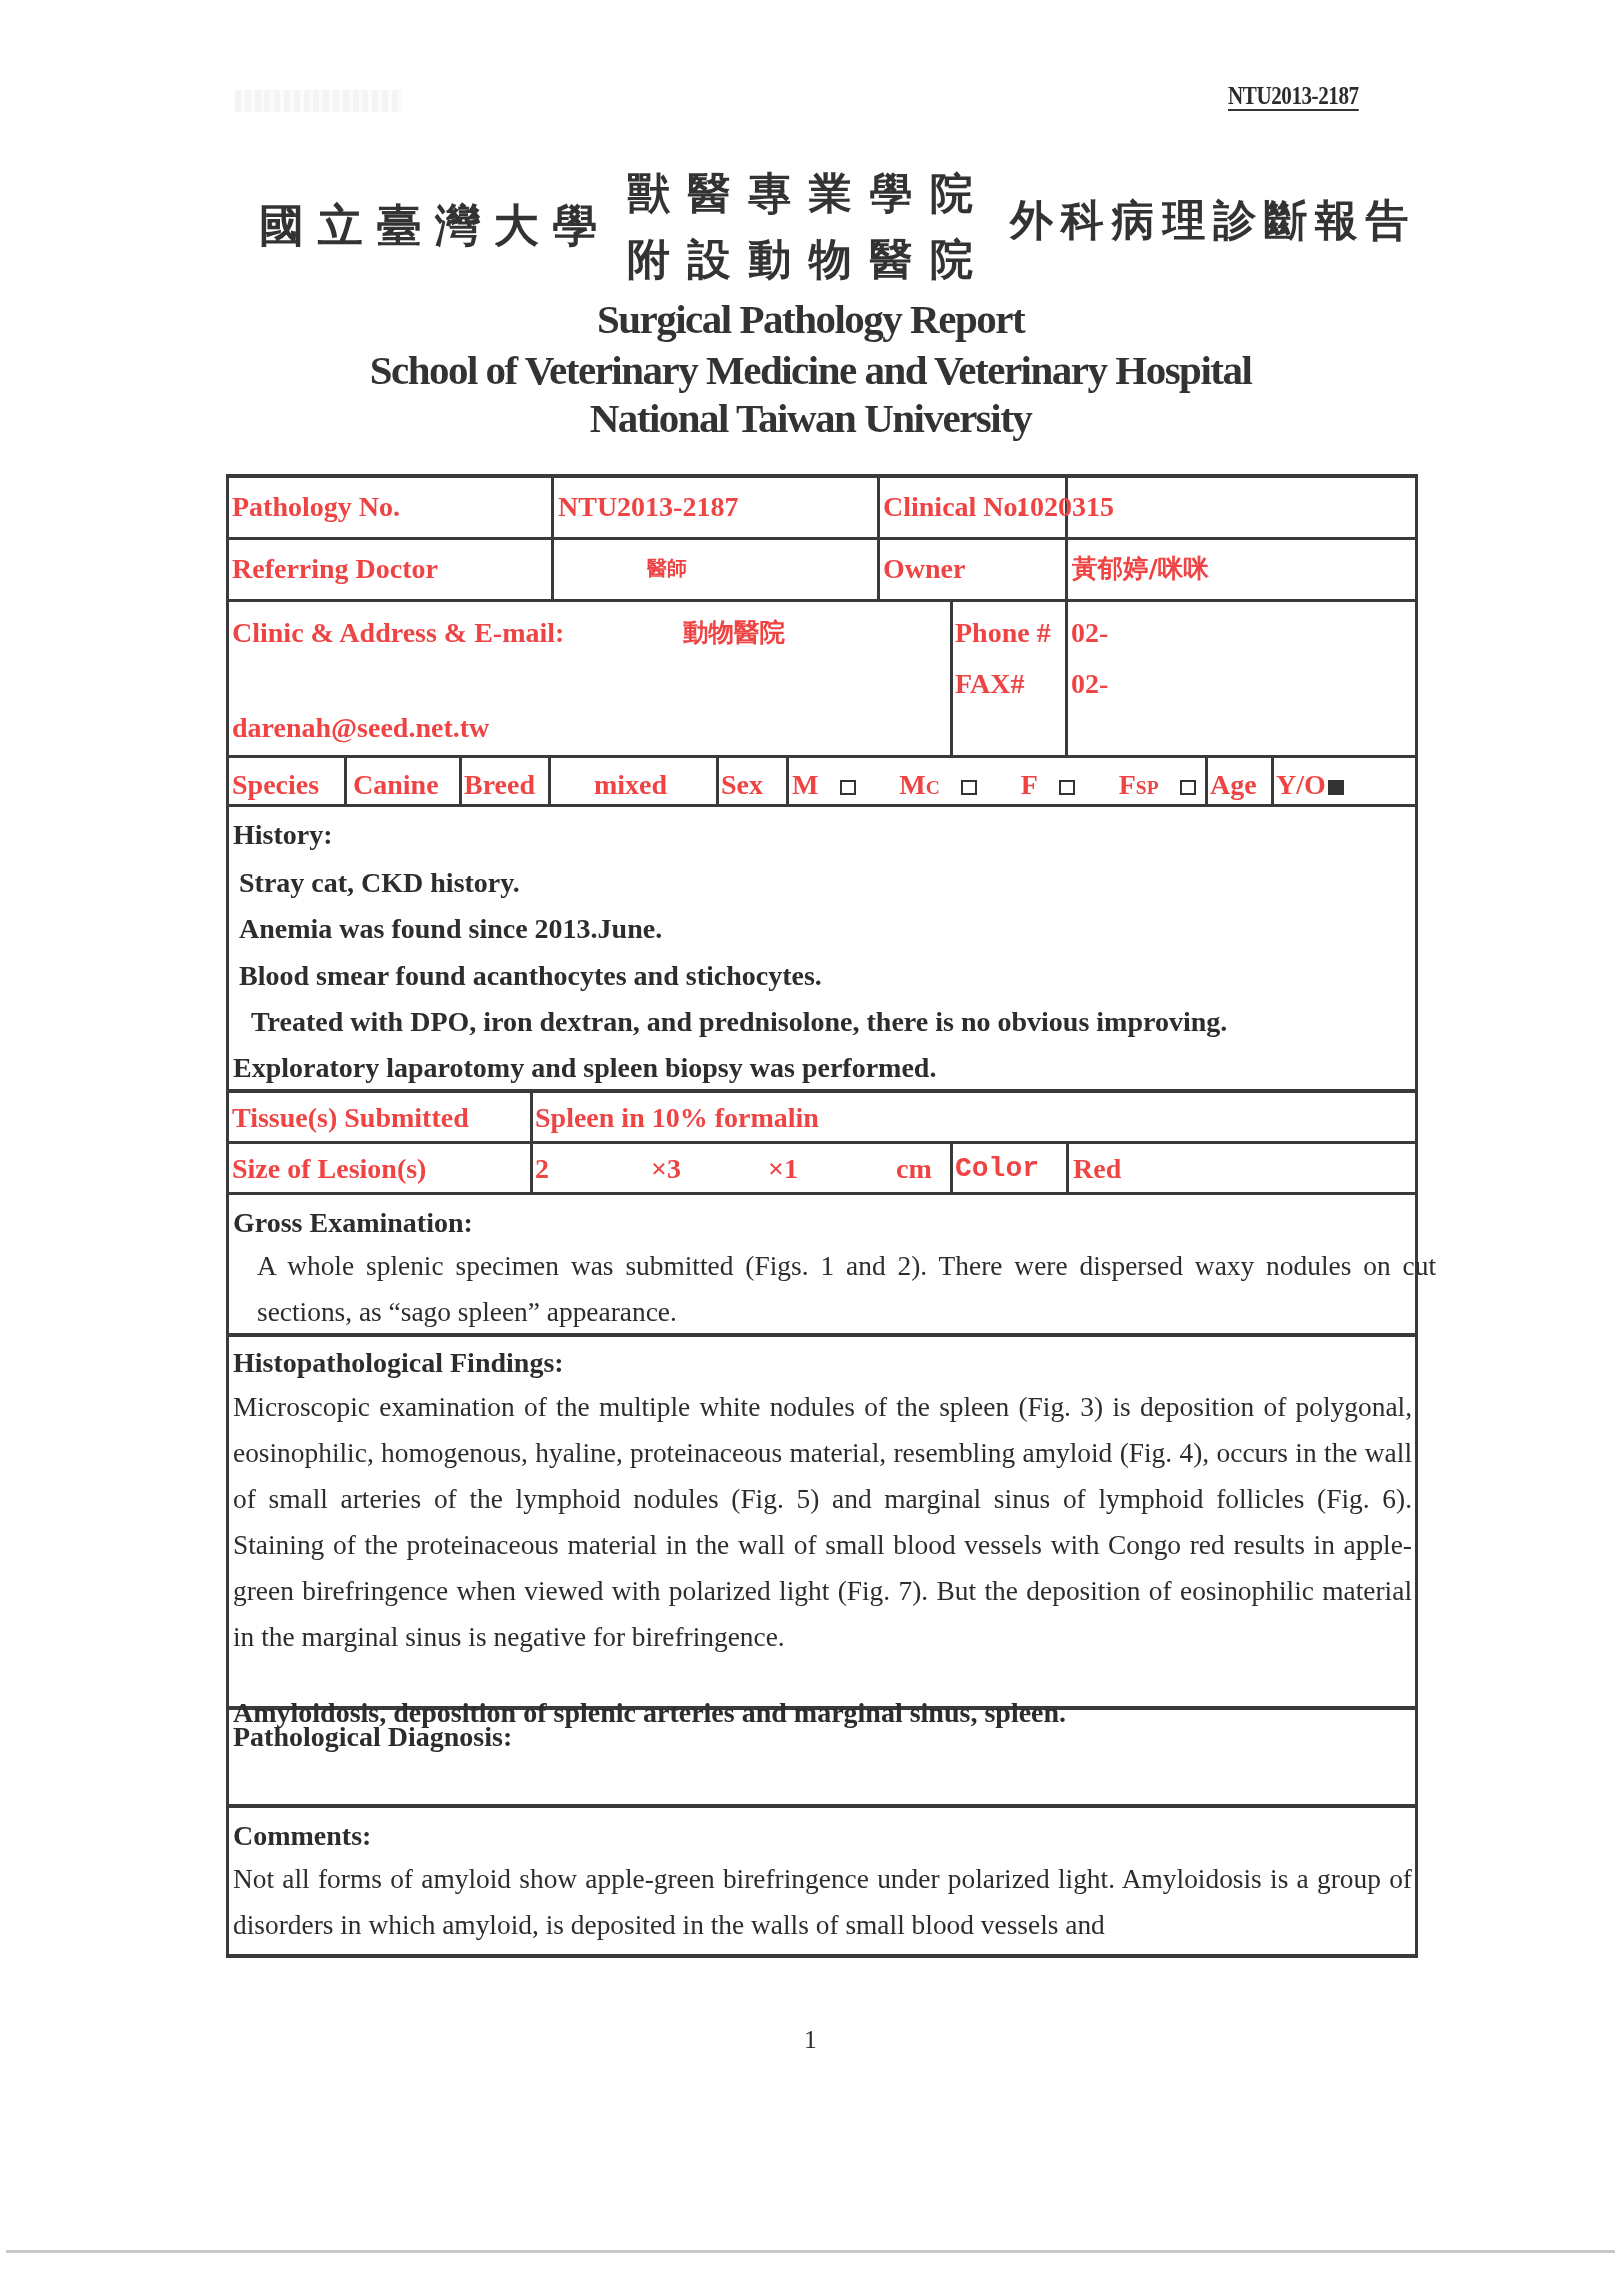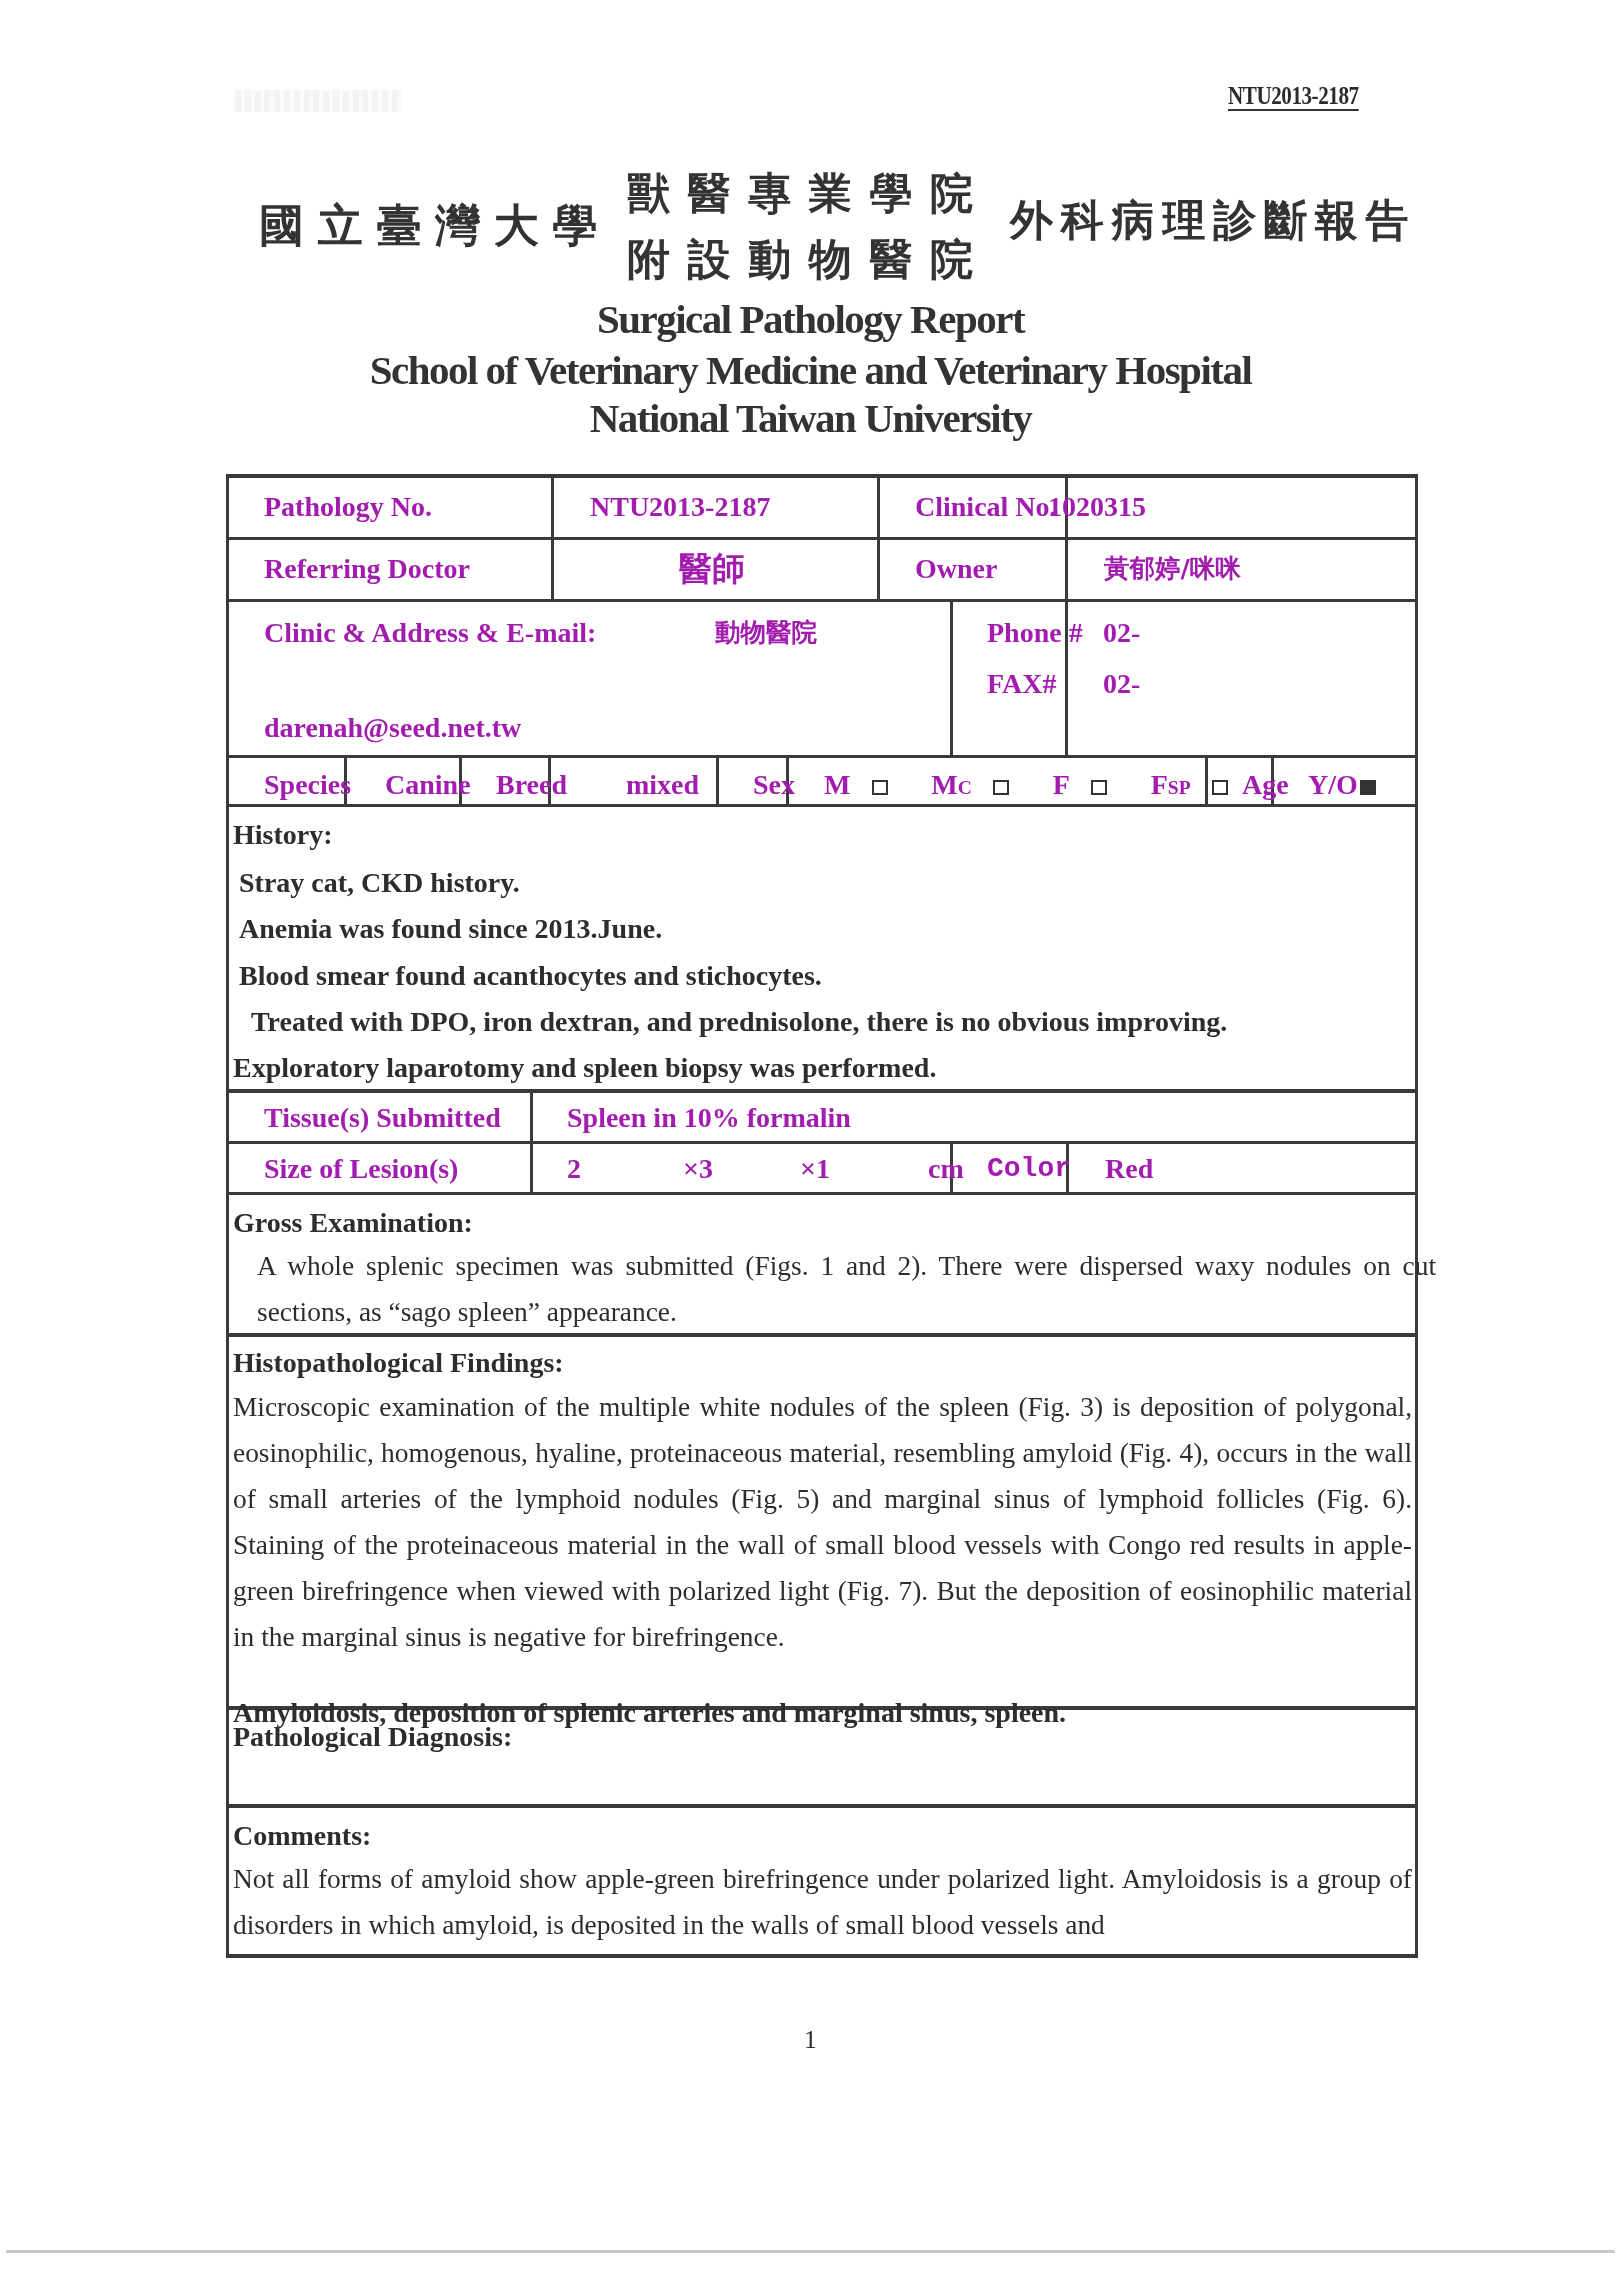--- a/index.html
+++ b/index.html
@@ -12,22 +12,22 @@
             border-bottom: 2.9px solid #333; line-height: 27.4px; transform: scaleX(.86); transform-origin: left; }
   .zh { font-family: "DejaVu Sans", sans-serif; font-weight: bold; color: #333; letter-spacing: 13.7px; }
   .zh-univ { left: 243px; top: 196px; font-size: 45px; margin-left: 16px; }
   .zh-school1 { left: 627px; top: 165px; font-size: 43px; letter-spacing: 17.6px; }
   .zh-school2 { left: 627px; top: 231px; font-size: 43px; letter-spacing: 17.6px; }
   .zh-report { left: 1010px; top: 192px; font-size: 43px; letter-spacing: 7.8px; }
   .en-title { left: 0; width: 1621px; text-align: center; font-weight: bold; font-size: 41px;
               letter-spacing: -1.5px; color: #333; line-height: 45px; }
   .t1 { top: 297px; } .t2 { top: 348px; } .t3 { top: 396px; }
   .frame-line { position: absolute; background: #3a3a3a; }
-  .cell { position: absolute; font-size: 28px; font-weight: bold; line-height: 33px; color: #a21caf;
-          white-space: nowrap; margin-left: 32px; }
+  .cell { position: absolute; font-size: 28px; font-weight: bold; line-height: 33px; color: #ef4444;
+          white-space: nowrap; }
   .body-text { position: absolute; font-size: 27.4px; line-height: 46px; color: #2d2d2d; left: 233px; width: 1179px; text-align: justify; }
   .section-head { position: absolute; left: 233px; font-size: 28px; font-weight: bold; color: #2d2d2d; }
   .box { display: inline-block; width: 11.8px; height: 11.8px; border: 2px solid #333; vertical-align: middle; margin: 0 5.9px; }
   .box.filled { background: #333; }
   .page-num { left: 804px; top: 2025px; font-size: 25.5px; }
   .scan-edge { left: 5.9px; top: 2250px; width: 1609px; height: 2.9px; background: #c8c8c8; }
   .sub { font-size: 19.6px; }
 </style>
 </head>
 <body>
@@ -83,21 +83,21 @@
   <div class="frame-line" style="left:950px;top:1141px;width:2.9px;height:53px;"></div>
   <div class="frame-line" style="left:1066px;top:1141px;width:2.9px;height:53px;"></div>
 </div>
 
 <div class="cell" style="left:232px;top:490px;">Pathology No.</div>
 <div class="cell" style="left:558px;top:490px;">NTU2013-2187</div>
 <div class="cell" style="left:883px;top:490px;">Clinical No.</div>
 <div class="cell" style="left:1016px;top:490px;">1020315</div>
 
 <div class="cell" style="left:232px;top:552px;">Referring Doctor</div>
-<div class="cell" style="left:647px;top:552px;font-family:'DejaVu Sans',sans-serif;font-size:33px;">醫師</div>
+<div class="cell" style="left:647px;top:552px;font-family:'DejaVu Sans',sans-serif;font-size:20px;">醫師</div>
 <div class="cell" style="left:883px;top:552px;">Owner</div>
 <div class="cell" style="left:1072px;top:552px;font-family:'DejaVu Sans',sans-serif;font-size:25.5px;">黃郁婷/咪咪</div>
 
 <div class="cell" style="left:232px;top:616px;">Clinic &amp; Address &amp; E-mail:</div>
 <div class="cell" style="left:683px;top:616px;font-family:'DejaVu Sans',sans-serif;font-size:25.5px;">動物醫院</div>
 <div class="cell" style="left:232px;top:711px;">darenah@seed.net.tw</div>
 <div class="cell" style="left:955px;top:616px;">Phone #</div>
 <div class="cell" style="left:1071px;top:616px;">02-</div>
 <div class="cell" style="left:955px;top:667px;">FAX#</div>
 <div class="cell" style="left:1071px;top:667px;">02-</div>

